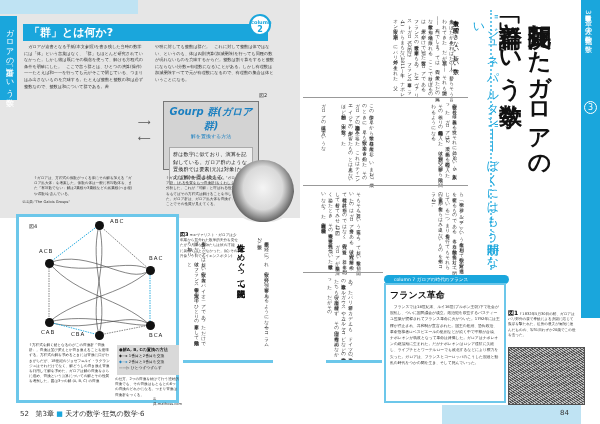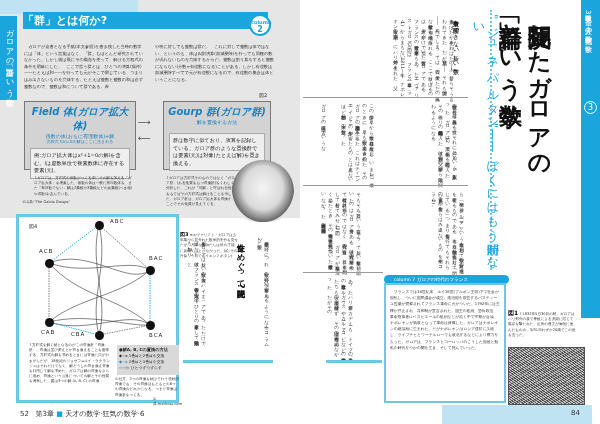--- a/index.html
+++ b/index.html
@@ -3,21 +3,21 @@
 <meta charset="utf-8">
 <style>
 *{box-sizing:border-box;margin:0;padding:0}
 body{width:600px;height:424px;overflow:hidden;background:#fff;font-family:"DejaVu Sans",sans-serif;position:relative;color:#222}
 .spread{position:absolute;left:0;top:0;width:600px;height:424px}
 .lpage{position:absolute;left:0;top:0;width:300px;height:424px;background:#fff}
 .rpage{position:absolute;left:300px;top:0;width:300px;height:424px;background:#fff}
 .gray-bg{position:absolute;left:0;top:0;width:300px;height:218px;background:#e6e6e6}
 .blue-top-left{position:absolute;left:0;top:0;width:138px;height:14px;background:#bfe3f3}
 .side-tab-left{position:absolute;left:0;top:16px;width:17px;height:84px;background:#1aa6dc;color:#fff;writing-mode:vertical-rl;font-size:8px;display:flex;align-items:center;justify-content:center;letter-spacing:.5px}
-.col-head{position:absolute;left:23px;top:12px;width:245px;height:17px;background:#1aa6dc;color:#fff;font-size:11px;font-weight:bold;padding-left:0;line-height:17px}
+.col-head{position:absolute;left:23px;top:24px;width:245px;height:17px;background:#1aa6dc;color:#fff;font-size:11px;font-weight:bold;padding-left:6px;line-height:17px}
 .col-badge{position:absolute;left:249px;top:14px;width:22px;height:22px;border-radius:50%;background:#fff;border:2px solid #1aa6dc;color:#1aa6dc;font-size:5px;text-align:center;line-height:8px;padding-top:2px;font-weight:bold}
 .col-badge .n{font-size:8px;display:block}
 .col-text{position:absolute;top:44px;width:120px;font-size:4.2px;line-height:6.6px;color:#333;text-indent:1em}
 .fig-lbl{position:absolute;font-size:5px;color:#333}
 .box{position:absolute;background:#d3d3d3;border:1.5px solid #777}
 .box h3{font-size:10px;color:#1a7fc0;font-style:italic;text-align:center;margin-top:3px;font-weight:bold}
 .box .sub{font-size:5px;color:#1a7fc0;text-align:center;line-height:6px}
 .box .inner{background:#eee;margin:3px 5px;border:1px solid #aaa;font-size:5.2px;line-height:7.6px;padding:3px;color:#222}
 .arrow{position:absolute;font-size:9px;color:#555}
 .cap{position:absolute;font-size:3.6px;line-height:5.2px;color:#333}
@@ -33,21 +33,21 @@
 .fig4cap{position:absolute;left:10px;top:126px;width:82px;font-size:3.6px;line-height:5.2px;color:#333}
 .fig4cap2{position:absolute;left:96px;top:160px;width:64px;font-size:3.6px;line-height:5.2px;color:#333}
 .vcol{position:absolute;writing-mode:vertical-rl;font-size:4.6px;line-height:7px;color:#333}
 .vhead{position:absolute;writing-mode:vertical-rl;font-size:8px;font-weight:bold;color:#111}
 .blue-rule{position:absolute;height:3px;background:#6cc7ea}
 .folio-l{position:absolute;left:20px;top:409px;font-size:7px;color:#333}
 .folio-l .c{color:#1aa6dc}
 .side-tab-right{position:absolute;left:581px;top:0;width:19px;height:318px;background:#1aa6dc}
 .side-tab-right .t{position:absolute;left:2px;top:10px;writing-mode:vertical-rl;color:#fff;font-size:7px}
 .side-tab-right .n{position:absolute;left:3px;top:101px;width:13px;height:13px;border-radius:50%;border:1px solid #fff;color:#fff;font-size:8px;text-align:center;line-height:11px}
-.bottom-blue{position:absolute;left:442px;top:405px;width:150px;height:19px;background:#bfe3f3}
+.bottom-blue{position:absolute;left:442px;top:405px;width:139px;height:19px;background:#bfe3f3}
 .bottom-blue .pg{position:absolute;right:12px;top:4px;font-size:7px;color:#333}
 .title-v{position:absolute;writing-mode:vertical-rl;font-size:23px;font-weight:bold;line-height:27px;color:#111}
 .sub-v{position:absolute;writing-mode:vertical-rl;font-size:12px;color:#1aa6dc;line-height:14px}
 .dots{position:absolute;width:2px;border-left:2px dotted #6cc7ea}
 .kol7{position:absolute;left:384px;top:275px;width:125px;height:9px;background:#1aa6dc;border-radius:5px;color:#fff;font-size:4.6px;line-height:9px;padding-left:10px}
 .kol7box{position:absolute;left:384px;top:283px;width:122px;height:120px;border:2px solid #6cc7ea;background:#fff;padding:4px}
 .kol7box h4{font-size:9px;color:#111;margin-bottom:2px}
 .kol7box p{font-size:3.8px;line-height:6.2px;color:#333;text-indent:1em}
 .fig1cap{position:absolute;left:508px;top:310px;width:68px;font-size:3.6px;line-height:5.2px;color:#333}
 .fig1cap b{font-size:6px;color:#000}
@@ -66,29 +66,23 @@
 
     <div class="col-head">「群」とは何か?</div>
     <div class="col-badge">
       <span>column</span>
       <span class="n">2</span>
     </div>
     <div class="col-text" style="left:24px">ガロアが遺書となる手紙(本文参照)を書き残した当時の数学には「体」という言葉はなく、「群」もほとんど研究されていなかった。しかし彼は既にその概念を使って、解ける方程式の条件を明確にした。　ここで言う群とは、ひとつの演算(操作)——たとえば和——を行っても元がそこで閉じている、つまりはみ出さないものを意味する。たとえば整数と整数の和は必ず整数なので、整数は和について群である。差</div>
     <div class="col-text" style="left:155px;text-indent:0">や積に対しても整数は群だ。　これに対して整数は体ではない、というのも、体は四則演算(加減乗除)を行っても同種の数が現れないものを意味するからだ。整数は割り算をすると整数にならない(分数=有理数になる)ことがある。しかし有理数は加減乗除すべてで元が有理数になるので、有理数の集合は体ということになる。</div>
     <div class="fig-lbl" style="left:259px;top:92px">図2</div>
 
-    <div class="box" style="left:24px;top:101px;width:112px;height:69px">
-      <h3>Field 体(ガロア拡大体)</h3>
-      <div class="sub">係数の体(おもに有理数体)+解</div>
-      <div class="sub" style="font-size:4px">方程式 f(x)=0の解はここに含まれる</div>
-      <div class="inner">例:ガロア拡大体はx²+1=0の解iを含む。iは虚数単位で複素数体に存在する要素(元)。</div>
-    </div>
     <div class="arrow" style="left:138px;top:117px">⟶</div>
     <div class="arrow" style="left:138px;top:133px">⟵</div>
-    <div class="box" style="left:163px;top:101px;width:108px;height:69px">
+    <div class="box" style="left:163px;top:101px;width:96px;height:69px">
       <h3>Gourp 群(ガロア群)</h3>
       <div class="sub">解を置換する方法</div>
       <div class="inner" style="margin-top:8px">群は数字に似ており、演算を記録している。ガロア群のような置換群では要素(元)は対象(たとえば解)を置き換える。</div>
     </div>
 
     <div class="cap" style="left:34px;top:176px;width:100px">↑ガロアは、方程式の係数がつくる体にその解を加える「ガロア拡大体」を考案した。係数の体は一般に有理数体を、また「有理数でない」解は2乗根や3乗根などの累乗根(べき根)や虚数iを含んでいる。</div>
     <div class="cap" style="left:22px;top:200px;width:80px">©出典:"The Galois Groups"</div>
     <div class="cap" style="left:166px;top:176px;width:70px">↑ガロアは方程式そのものではなく「ガロア群」(ある性質をもつ置換群)をくわしく分析した。これが「可解」と呼ばれる性質をもてばその方程式は解けることを示した。ガロア群は、ガロア拡大体を置換することでその性質が見えてくる。</div>
 
     <div class="portrait"></div>
@@ -182,20 +176,21 @@
 
   <div class="hline" style="left:303px;top:272px;width:80px"></div>
   <div class="vcol" style="left:326px;top:276px;height:80px">あったパリ科学アカデミーも、ドイツの「史上最強の数学者」カール・ガウスやカール・ヤコビなどの大数学者たちも彼の論理を理解せず、その論理の有用性も認めなかった。だがその</div>
   <div class="blue-rule" style="left:326px;top:360px;width:56px"></div>
 
   <div class="kol7">
     <span>column 7</span>
     <span>ガロアの時代のフランス</span>
   </div>
   <div class="kol7box">
+    <h4>フランス革命</h4>
     <p>フランスでは18世紀末、ルイ16世(ブルボン王朝)下で社会が混乱し、ついに国民議会が成立。政治犯を収監するバスティーユ監獄が襲撃されてフランス革命に火がついた。1792年には王権が停止され、共和制が宣言された。国王の処刑、恐怖政治、革命指導者ロベスピエールの処刑などが続く中で軍部が台頭、ナポレオンが執政となって革命は終焉した。ガロアはナポレオンの絶頂期に生まれた。だがナポレオンはロシア遠征に失敗し、ライプチヒとワーテルローでも敗北するなどにより権力を失った。ガロアは、フランスとヨーロッパのこうした混迷と動乱の時代をつかの間を生き、そして死んでいった。</p>
   </div>
 
   <div class="fig1cap">
     <b>図1</b>
     <span>↑1832年5月30日の朝、ガロアはパリ郊外の森で拳銃による決闘に応じて腹部を撃たれた。近所の農夫が病院に運んだものの、翌31日わずか20歳でこの世を去った。</span>
   </div>
   <div class="engraving"></div>
 
   <div class="bottom-blue">

